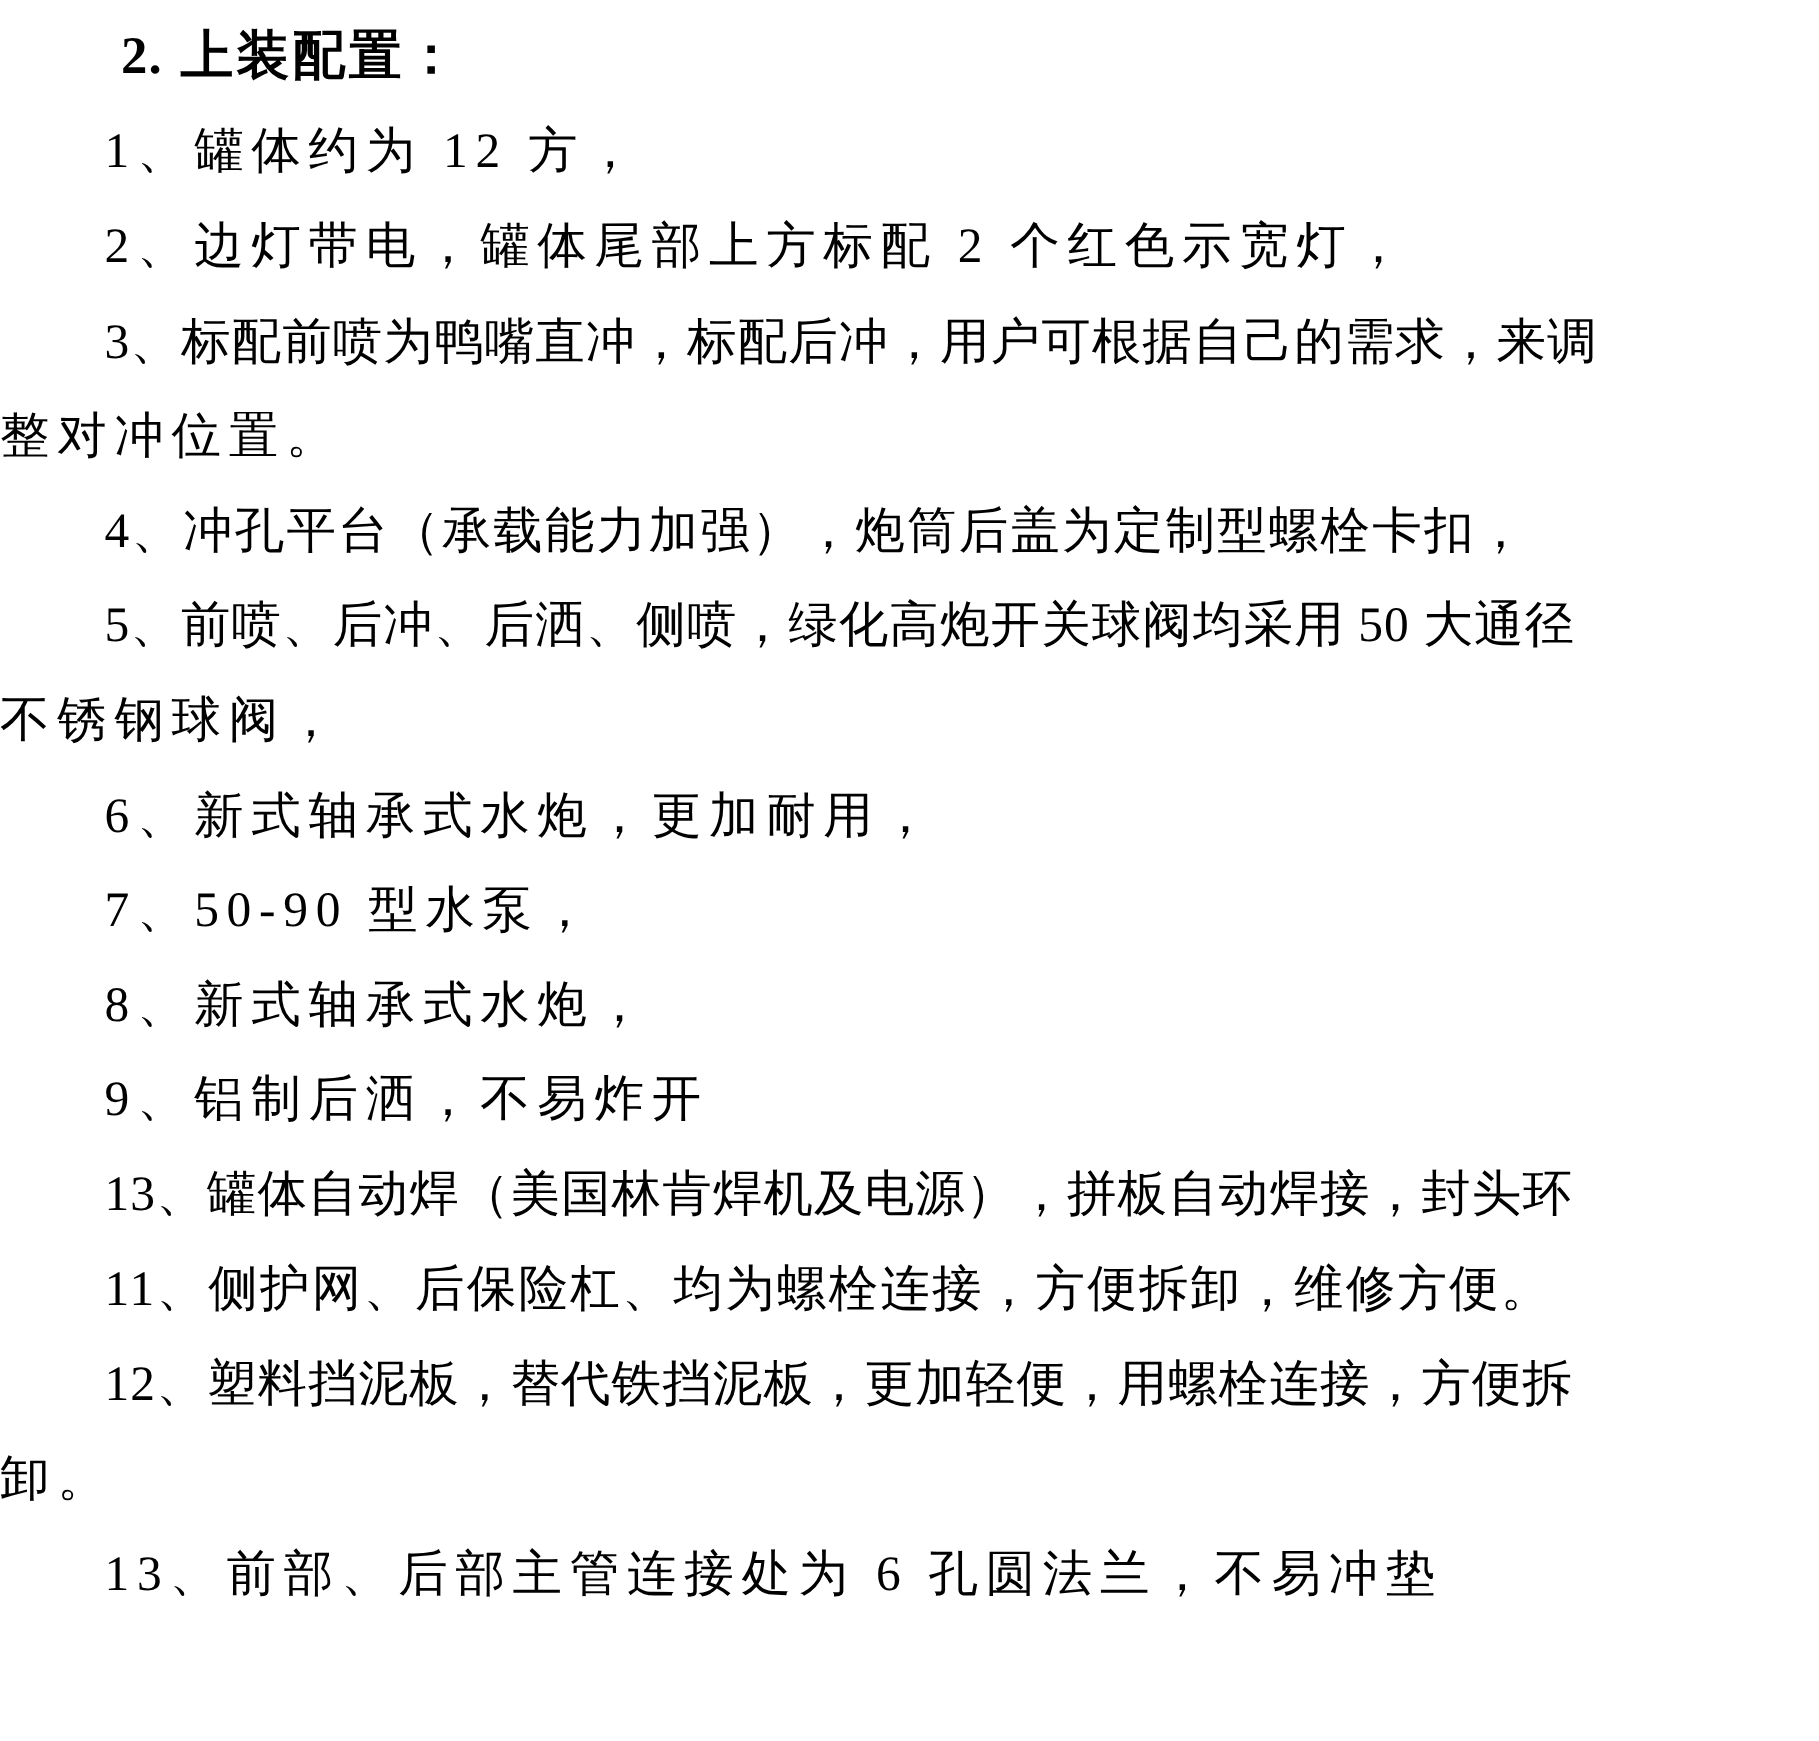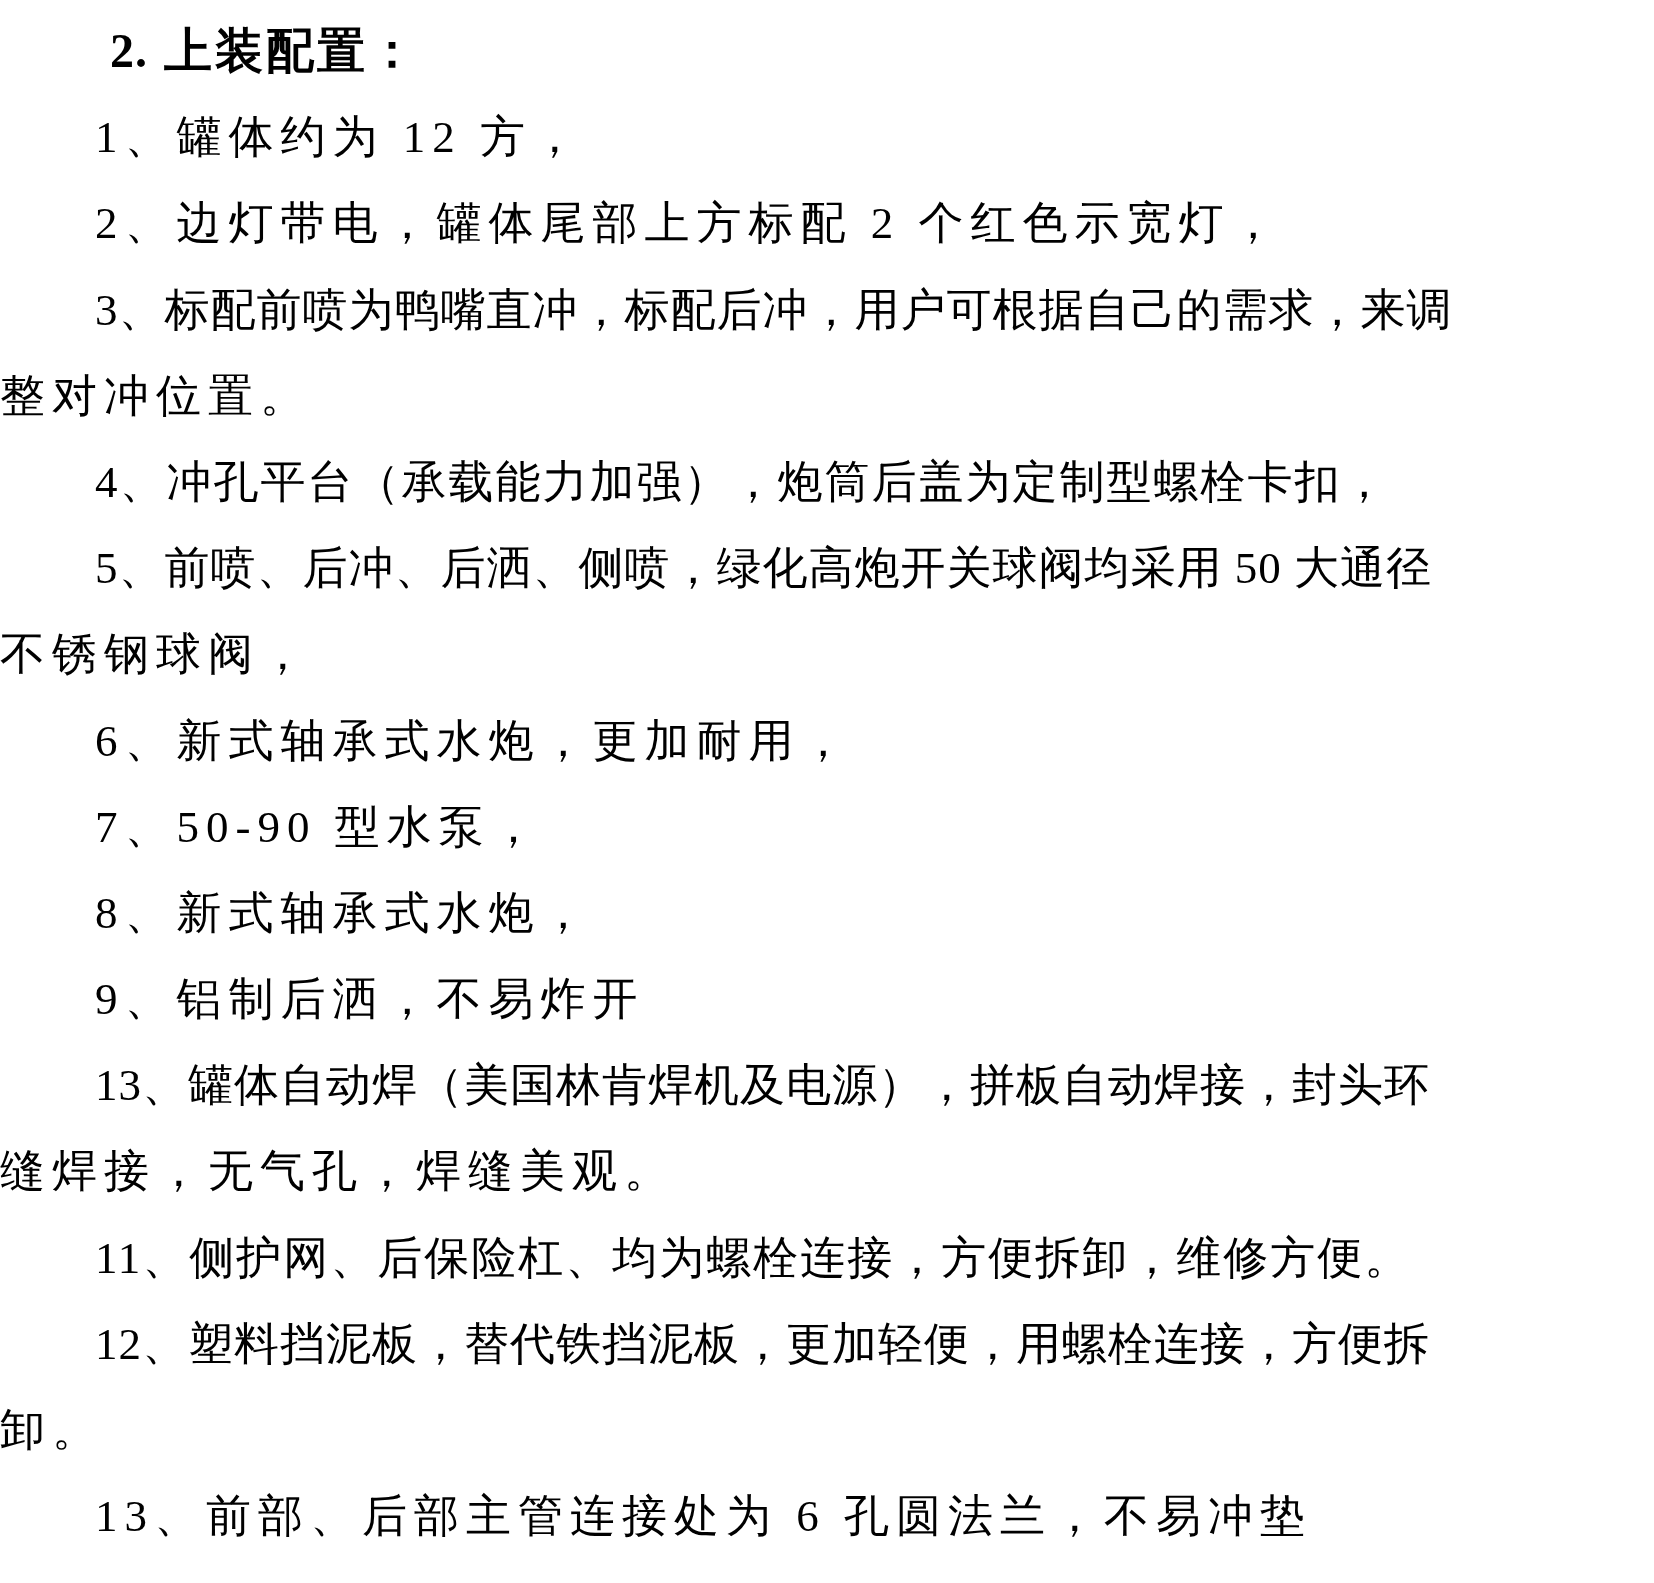--- a/index.html
+++ b/index.html
@@ -77,20 +77,19 @@
       <div class="line item-line full"><span class="num">3、</span><span>标配前喷为鸭嘴直冲，标配后冲，用户可根据自己的需求，来调</span></div>
       <div class="line cont-line"><span>整对冲位置。</span></div>
       <div class="line item-line tight"><span class="num">4、</span><span>冲孔平台（承载能力加强），炮筒后盖为定制型螺栓卡扣，</span></div>
       <div class="line item-line full"><span class="num">5、</span><span>前喷、后冲、后洒、侧喷，绿化高炮开关球阀均采用 50 大通径</span></div>
       <div class="line cont-line"><span>不锈钢球阀，</span></div>
       <div class="line item-line"><span class="num">6、</span><span>新式轴承式水炮，更加耐用，</span></div>
       <div class="line item-line"><span class="num">7、</span><span>50-90 型水泵，</span></div>
       <div class="line item-line"><span class="num">8、</span><span>新式轴承式水炮，</span></div>
       <div class="line item-line"><span class="num">9、</span><span>铝制后洒，不易炸开</span></div>
       <div class="line item-line full"><span class="num">13、</span><span>罐体自动焊（美国林肯焊机及电源），拼板自动焊接，封头环</span></div>
-      <div class="line cont-line"><span>缝焊接，无气孔，焊缝美观。</span></div>
       <div class="line item-line tight"><span class="num">11、</span><span>侧护网、后保险杠、均为螺栓连接，方便拆卸，维修方便。</span></div>
       <div class="line item-line full"><span class="num">12、</span><span>塑料挡泥板，替代铁挡泥板，更加轻便，用螺栓连接，方便拆</span></div>
       <div class="line cont-line"><span>卸。</span></div>
       <div class="line item-line"><span class="num">13、</span><span>前部、后部主管连接处为 6 孔圆法兰，不易冲垫</span></div>
     </div>
 
 </div>
 
 </body></html>

